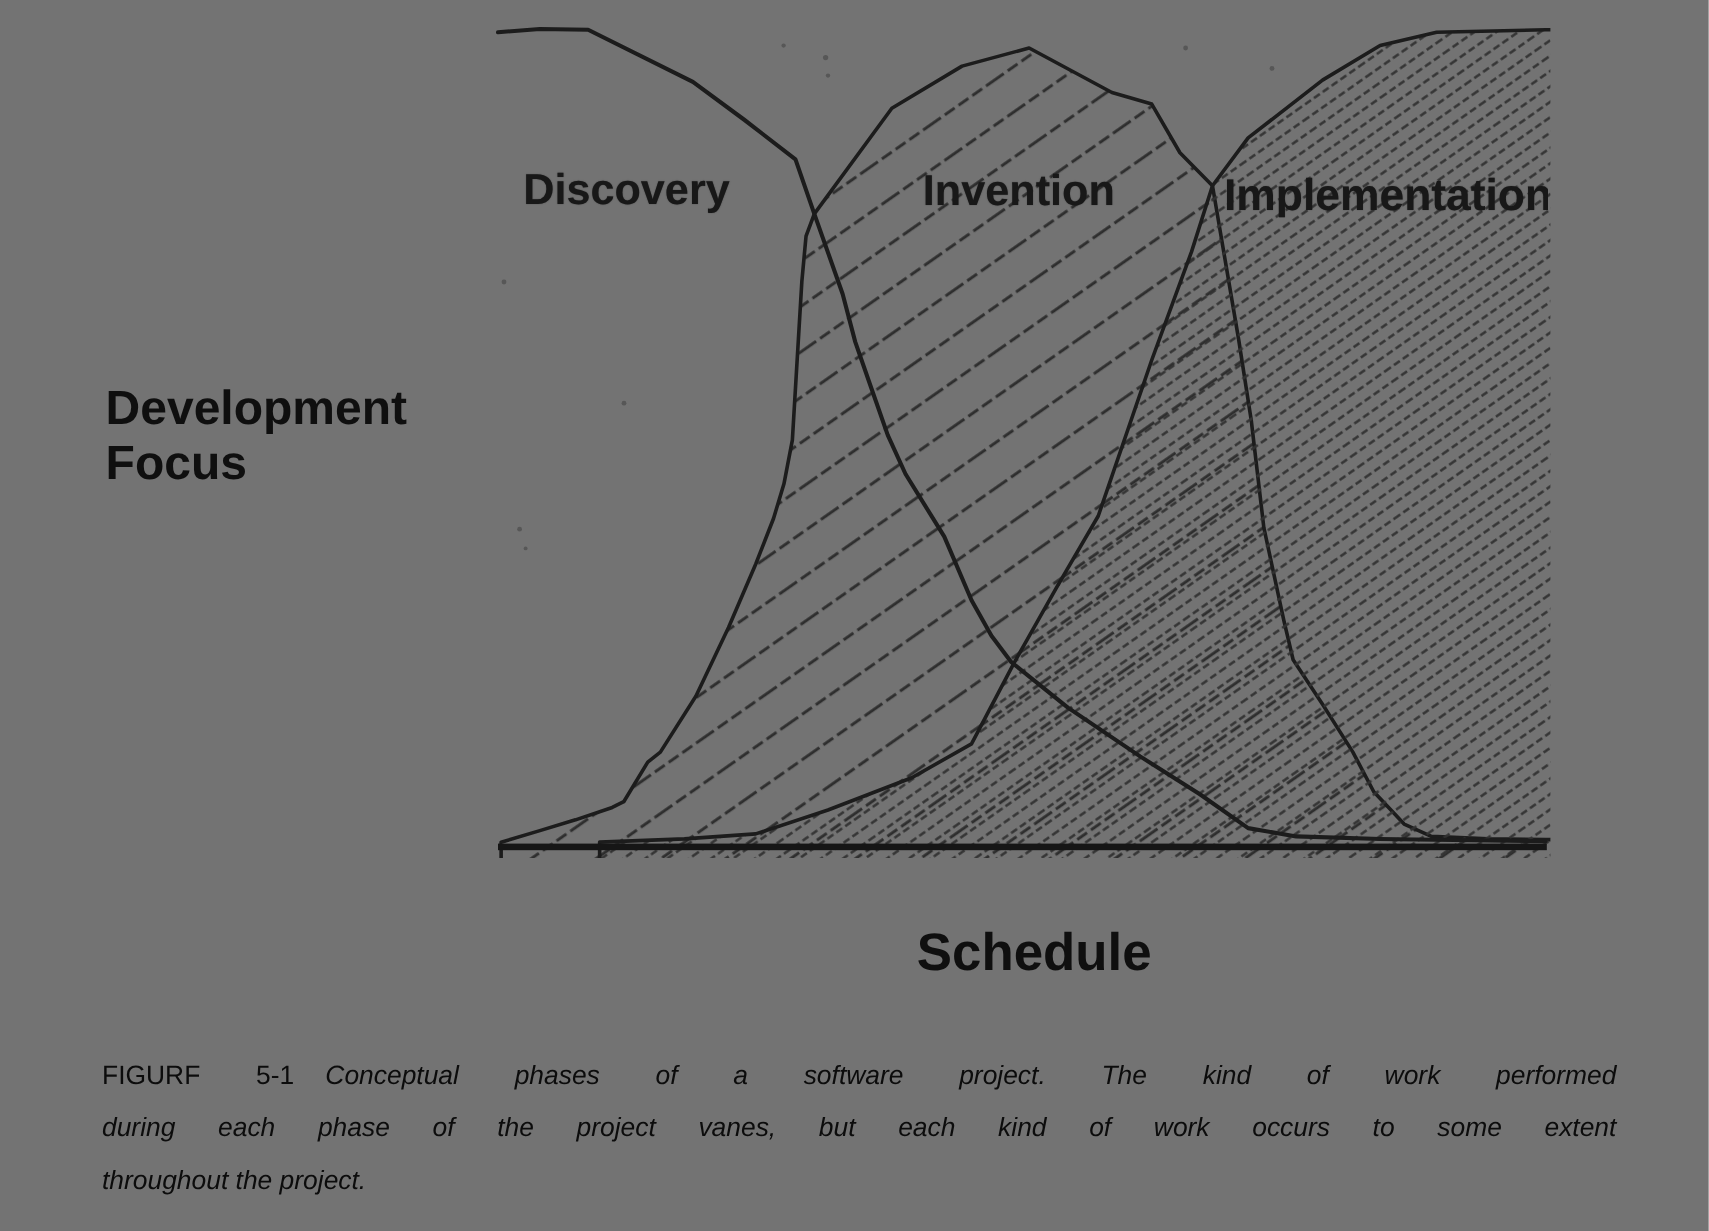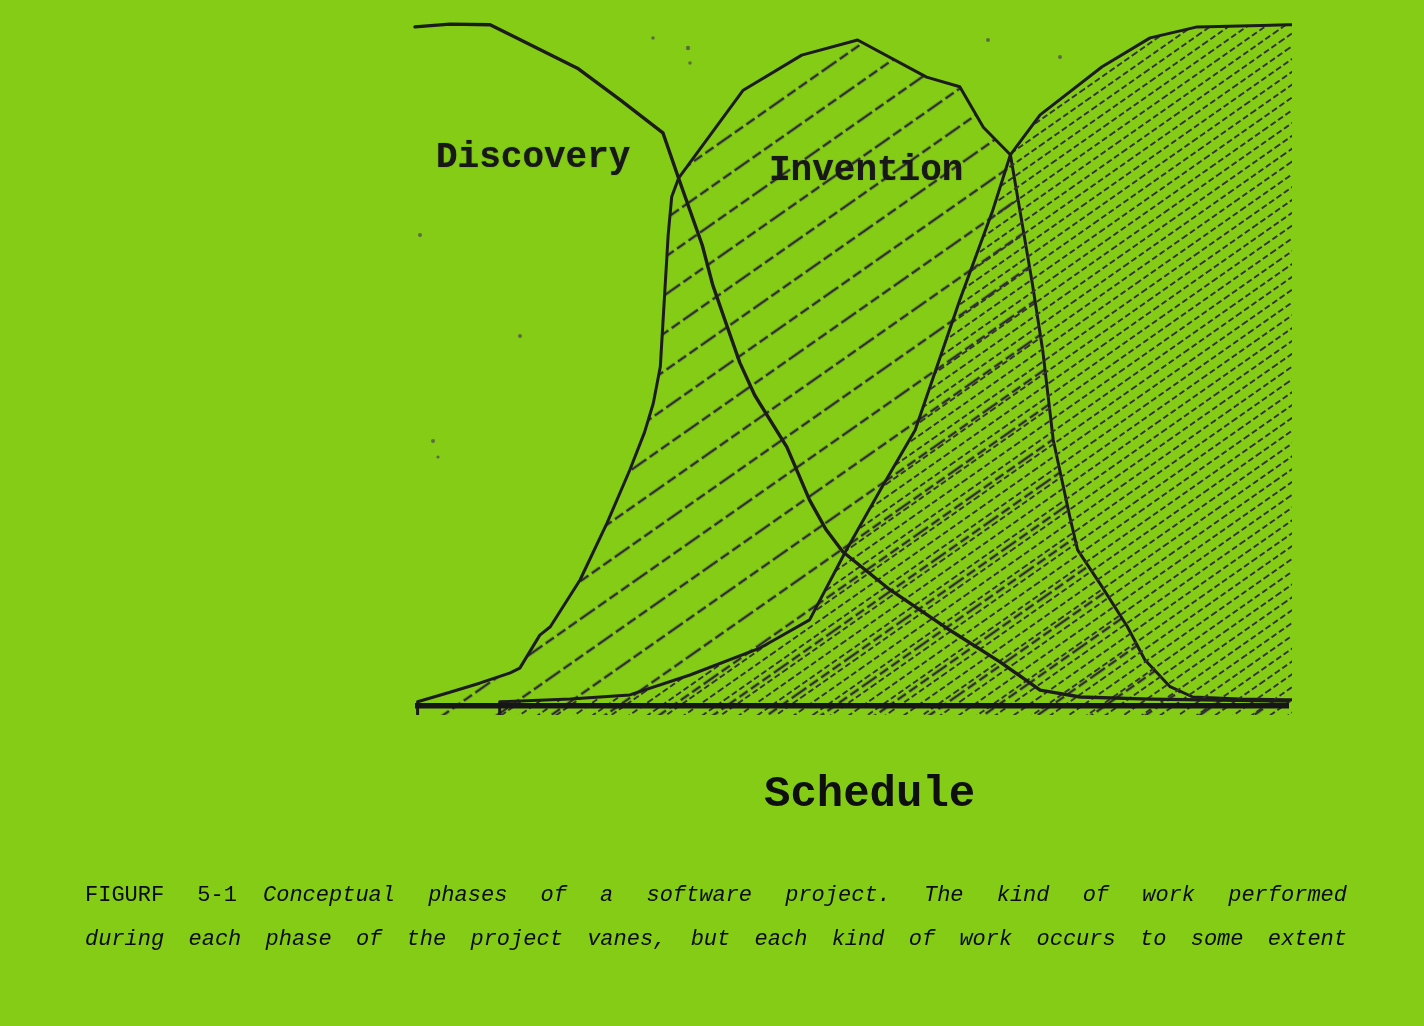--- a/index.html
+++ b/index.html
@@ -1,28 +1,28 @@
 <!DOCTYPE html>
 <html><head>
 <meta charset="utf-8">
 <style>
   html,body{margin:0;padding:0;background:#ffffff;}
   .page{
-    position:relative;width:1424px;height:1026px;background:#84cc16;overflow:hidden;
-    font-family:Liberation Mono, monospace;color:#111;
+    position:relative;width:1424px;height:1026px;background:#737373;overflow:hidden;
+    font-family:Liberation Sans, sans-serif;color:#111;
   }
   .figure{position:absolute;left:0;top:0;width:1424px;height:860px;}
   .chart-svg{position:absolute;left:410px;top:15px;}
   .phase-label{
     position:absolute;font-weight:bold;font-size:36px;line-height:1;
     color:#181818;white-space:nowrap;letter-spacing:0px;
     text-shadow:0 0 1px rgba(20,20,20,.55);
   }
   .label-discovery{left:436px;top:140px;}
-  .label-invention{left:769px;top:141px;margin-top:12px;}
+  .label-invention{left:769px;top:141px;}
   .label-implementation{left:1020px;top:144px;width:270px;overflow:hidden;font-size:37px;}
   .axis-y{
     position:absolute;left:88px;top:317px;font-weight:bold;font-size:40px;line-height:46px;
     color:#0f0f0f;
   }
   .axis-x{
     position:absolute;left:764px;top:772px;font-weight:bold;font-size:44px;line-height:1;
     color:#0f0f0f;
   }
   .caption{
@@ -70,25 +70,31 @@
         <circle cx="690" cy="63" r="1.8"></circle>
         <circle cx="988" cy="40" r="2"></circle>
         <circle cx="1060" cy="57" r="2"></circle>
       </g>
     </svg>
 
     <div class="phase-label label-discovery">Discovery</div>
 
     <div class="phase-label label-invention">Invention</div>
 
+    <div class="phase-label label-implementation">Implementation</div>
 
+    <div class="axis-y">
+      <div>Development</div>
+      <div>Focus</div>
+    </div>
 
     <div class="axis-x">Schedule</div>
   </div>
 
   <div class="caption">
     <div class="cap-line cap-just">
       <span class="fig-label">FIGURF 5-1</span><span class="cap-spacer"></span><span class="cap-italic">Conceptual phases of a software project. The kind of work performed</span>
     </div>
     <div class="cap-line cap-just cap-italic">during each phase of the project vanes, but each kind of work occurs to some extent</div>
+    <div class="cap-line cap-italic">throughout the project.</div>
   </div>
 
 </div>
 
 </body></html>

